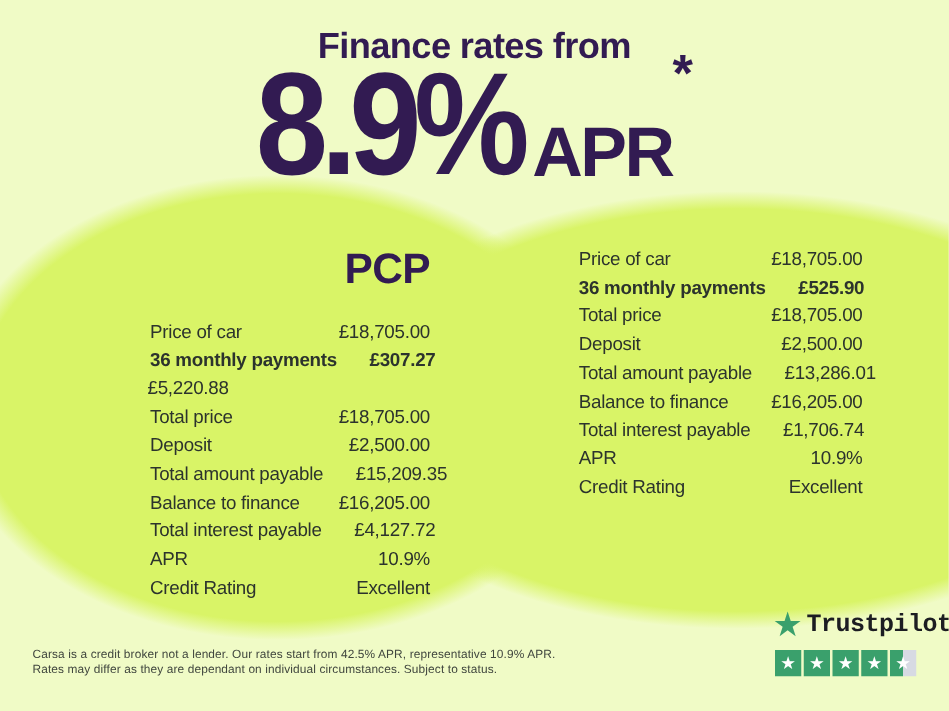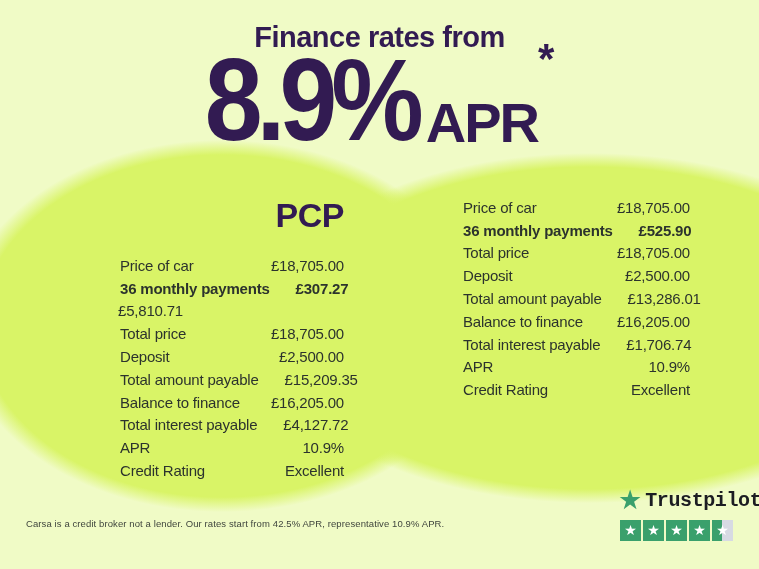--- a/index.html
+++ b/index.html
@@ -167,21 +167,21 @@
     <div>
         <div class="frow">
           <span class="flabel">Price of car</span>
           <span class="fvalue">£18,705.00</span>
         </div>
         <div class="frow bold">
           <span class="flabel">36 monthly payments</span>
           <span class="fvalue">£307.27</span>
         </div>
         <div class="frow">
-          <span class="fvalue">£5,810.71</span>
+          <span class="fvalue">£5,220.88</span>
         </div>
         <div class="frow">
           <span class="flabel">Total price</span>
           <span class="fvalue">£18,705.00</span>
         </div>
         <div class="frow">
           <span class="flabel">Deposit</span>
           <span class="fvalue">£2,500.00</span>
         </div>
         <div class="frow">
@@ -243,20 +243,21 @@
         </div>
         <div class="frow">
           <span class="flabel">Credit Rating</span>
           <span class="fvalue">Excellent</span>
         </div>
       </div>
   </section>
 
   <div class="disclaimer">
     <div>Carsa is a credit broker not a lender. Our rates start from 42.5% APR, representative 10.9% APR.</div>
+    <div>Rates may differ as they are dependant on individual circumstances. Subject to status.</div>
   </div>
 
   <div class="trustpilot">
     <div class="tp-logo">
       <span class="tp-logo-star">★</span>
       <span class="tp-logotype">Trustpilot</span>
     </div>
     <div class="tp-stars">
         <div class="tp-star-box">
           <span class="tp-star-glyph">★</span>

